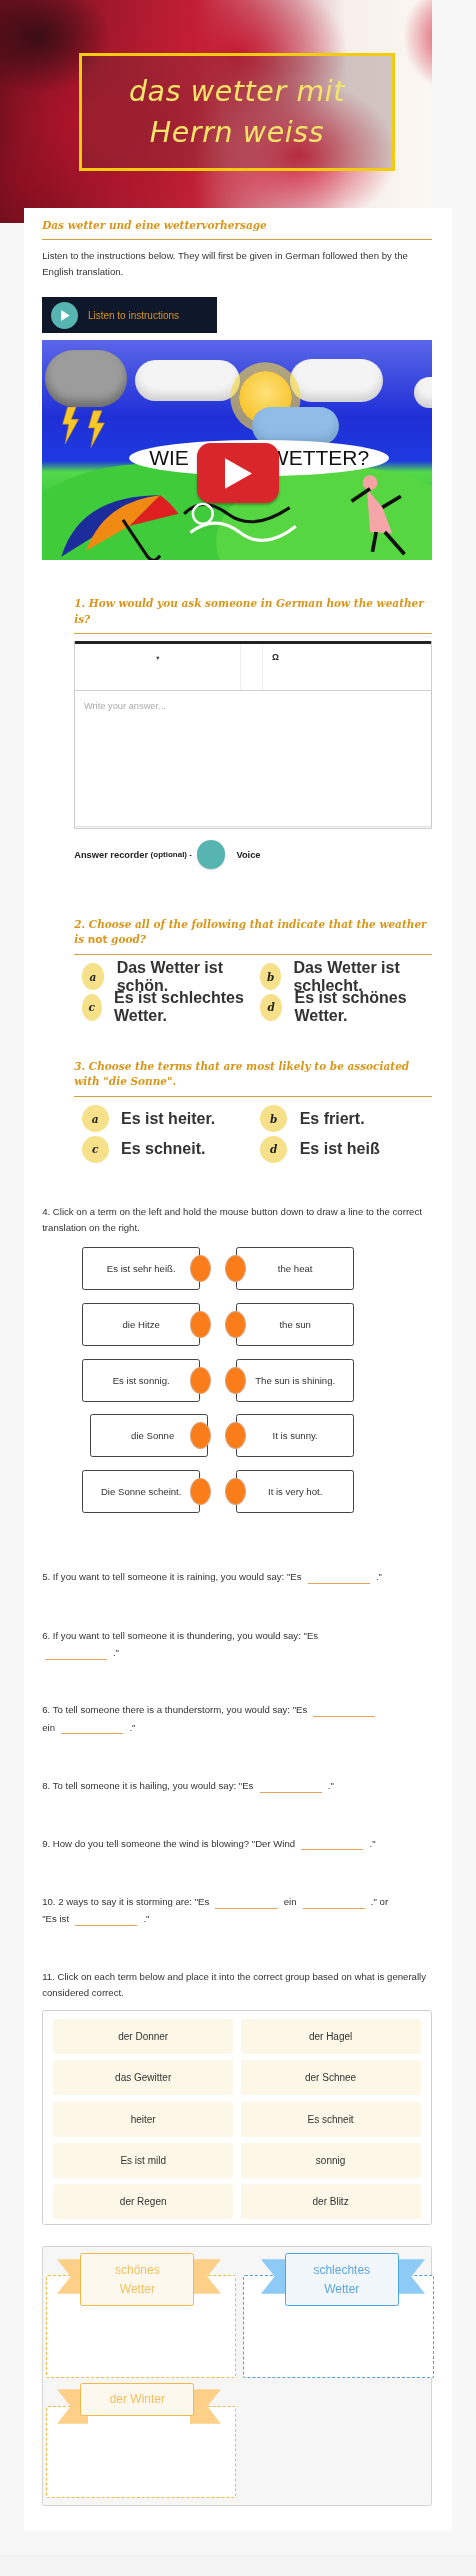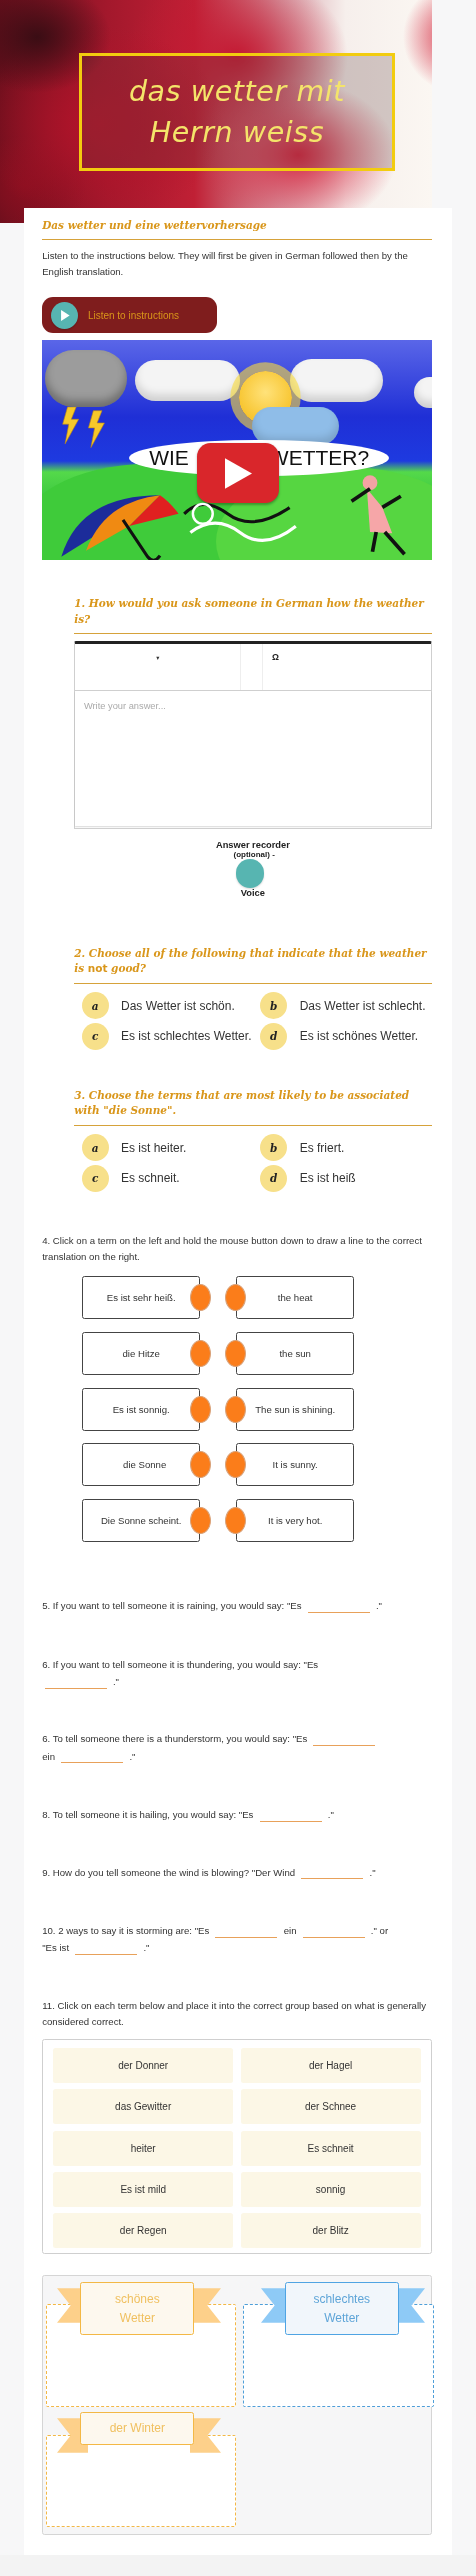--- a/index.html
+++ b/index.html
@@ -62,21 +62,21 @@
     padding-bottom: 6.2px;
     border-bottom: 0.9px solid #d6a23a;
     margin: 0 0 7.4px 0;
   }
   .section-title b { font-style: normal; font-family: "DejaVu Sans", sans-serif; font-weight: bold; }
   .para { font-size: 9.6px; line-height: 16px; color: #333; margin: 0; }
   .listen-btn {
     display: inline-flex; align-items: center;
     margin-top: 17.4px;
     width: 175px; height: 36px;
-    background: #7f1d1d; border-radius: 11px;
+    background: #0f172a; border-radius: 0;
     padding-left: 8.7px;
   }
   .play-circle {
     width: 27px; height: 27px; border-radius: 50%;
     background: #57b5b1;
     box-shadow: 0 1.2px 1.9px rgba(0,0,0,0.2);
     display: flex; align-items: center; justify-content: center;
     margin-right: 10px;
   }
   .play-circle svg { margin-left: 2.5px; }
@@ -126,34 +126,34 @@
   .editor-area {
     width: 100%; height: 135px;
     border: none; resize: none; outline: none;
     font-family: "Liberation Sans", sans-serif;
     font-size: 9.3px;
     padding: 10px 8.7px;
     color: #333;
     box-shadow: 0 0.6px 1.2px rgba(0,0,0,0.15);
   }
   .editor-area::placeholder { color:#aaa; }
-  .recorder { display:flex; align-items:center; margin-top: 11px; font-size: 9.3px; font-weight: bold; color: #222; flex-direction: column; }
+  .recorder { display:flex; align-items:center; margin-top: 11px; font-size: 9.3px; font-weight: bold; color: #222; }
   .recorder .opt { font-weight: bold; font-size: 8px; margin-left: 2.5px; }
   .rec-dot { width: 28.5px; height: 28.5px; border-radius:50%; background:#57b5b1; margin: 0 11px 0 5px; box-shadow: 0 1.2px 1.9px rgba(0,0,0,0.15); }
   .choices { display:grid; grid-template-columns: 1fr 1fr; row-gap: 3.7px; margin-top: 8.7px; }
   .choice { display:flex; align-items:center; height: 27px; cursor:pointer; }
   .choice-letter {
     width: 27px; height: 27px; border-radius: 50%;
     background: #f7e08a;
     display:flex; align-items:center; justify-content:center;
     font-family: "DejaVu Serif", serif; font-style: italic; font-weight: bold;
     font-size: 10.5px; color: #222;
     margin: 0 12.4px 0 7.4px;
   }
-  .choice-text { font-size: 12px; color:#333; }
+  .choice-text { font-size: 16px; color:#333;font-weight:bold; }
   .match-wrap { position: relative; width: 390px; margin-top: 6.2px; height: 285px; }
   .match-box {
     position:absolute; width: 118px; height: 43px;
     border: 0.9px solid #444; border-radius: 2.5px;
     display:flex; align-items:center; justify-content:center;
     font-size: 9.6px; color:#333; background:#fff;
   }
   .match-dot {
     position:absolute; width: 21px; height: 27px; border-radius:50%;
     background:#fb7d1a; border: 0.9px solid #d9a27a;
@@ -339,21 +339,21 @@
       <div class="match-wrap">
         <div class="match-box" style="left:40px;top:5px;">
             <span>Es ist sehr heiß.</span>
           </div>
         <div class="match-box" style="left:40px;top:61px;">
             <span>die Hitze</span>
           </div>
         <div class="match-box" style="left:40px;top:117px;">
             <span>Es ist sonnig.</span>
           </div>
-        <div class="match-box" style="left:40px;top:172px;padding-left:7px;">
+        <div class="match-box" style="left:48px;top:172px;padding-left:7px;">
             <span>die Sonne</span>
           </div>
         <div class="match-box" style="left:40px;top:228px;">
             <span>Die Sonne scheint.</span>
           </div>
 
         <div class="match-box" style="left:194px;top:5px;">
             <span>the heat</span>
           </div>
         <div class="match-box" style="left:194px;top:61px;">

